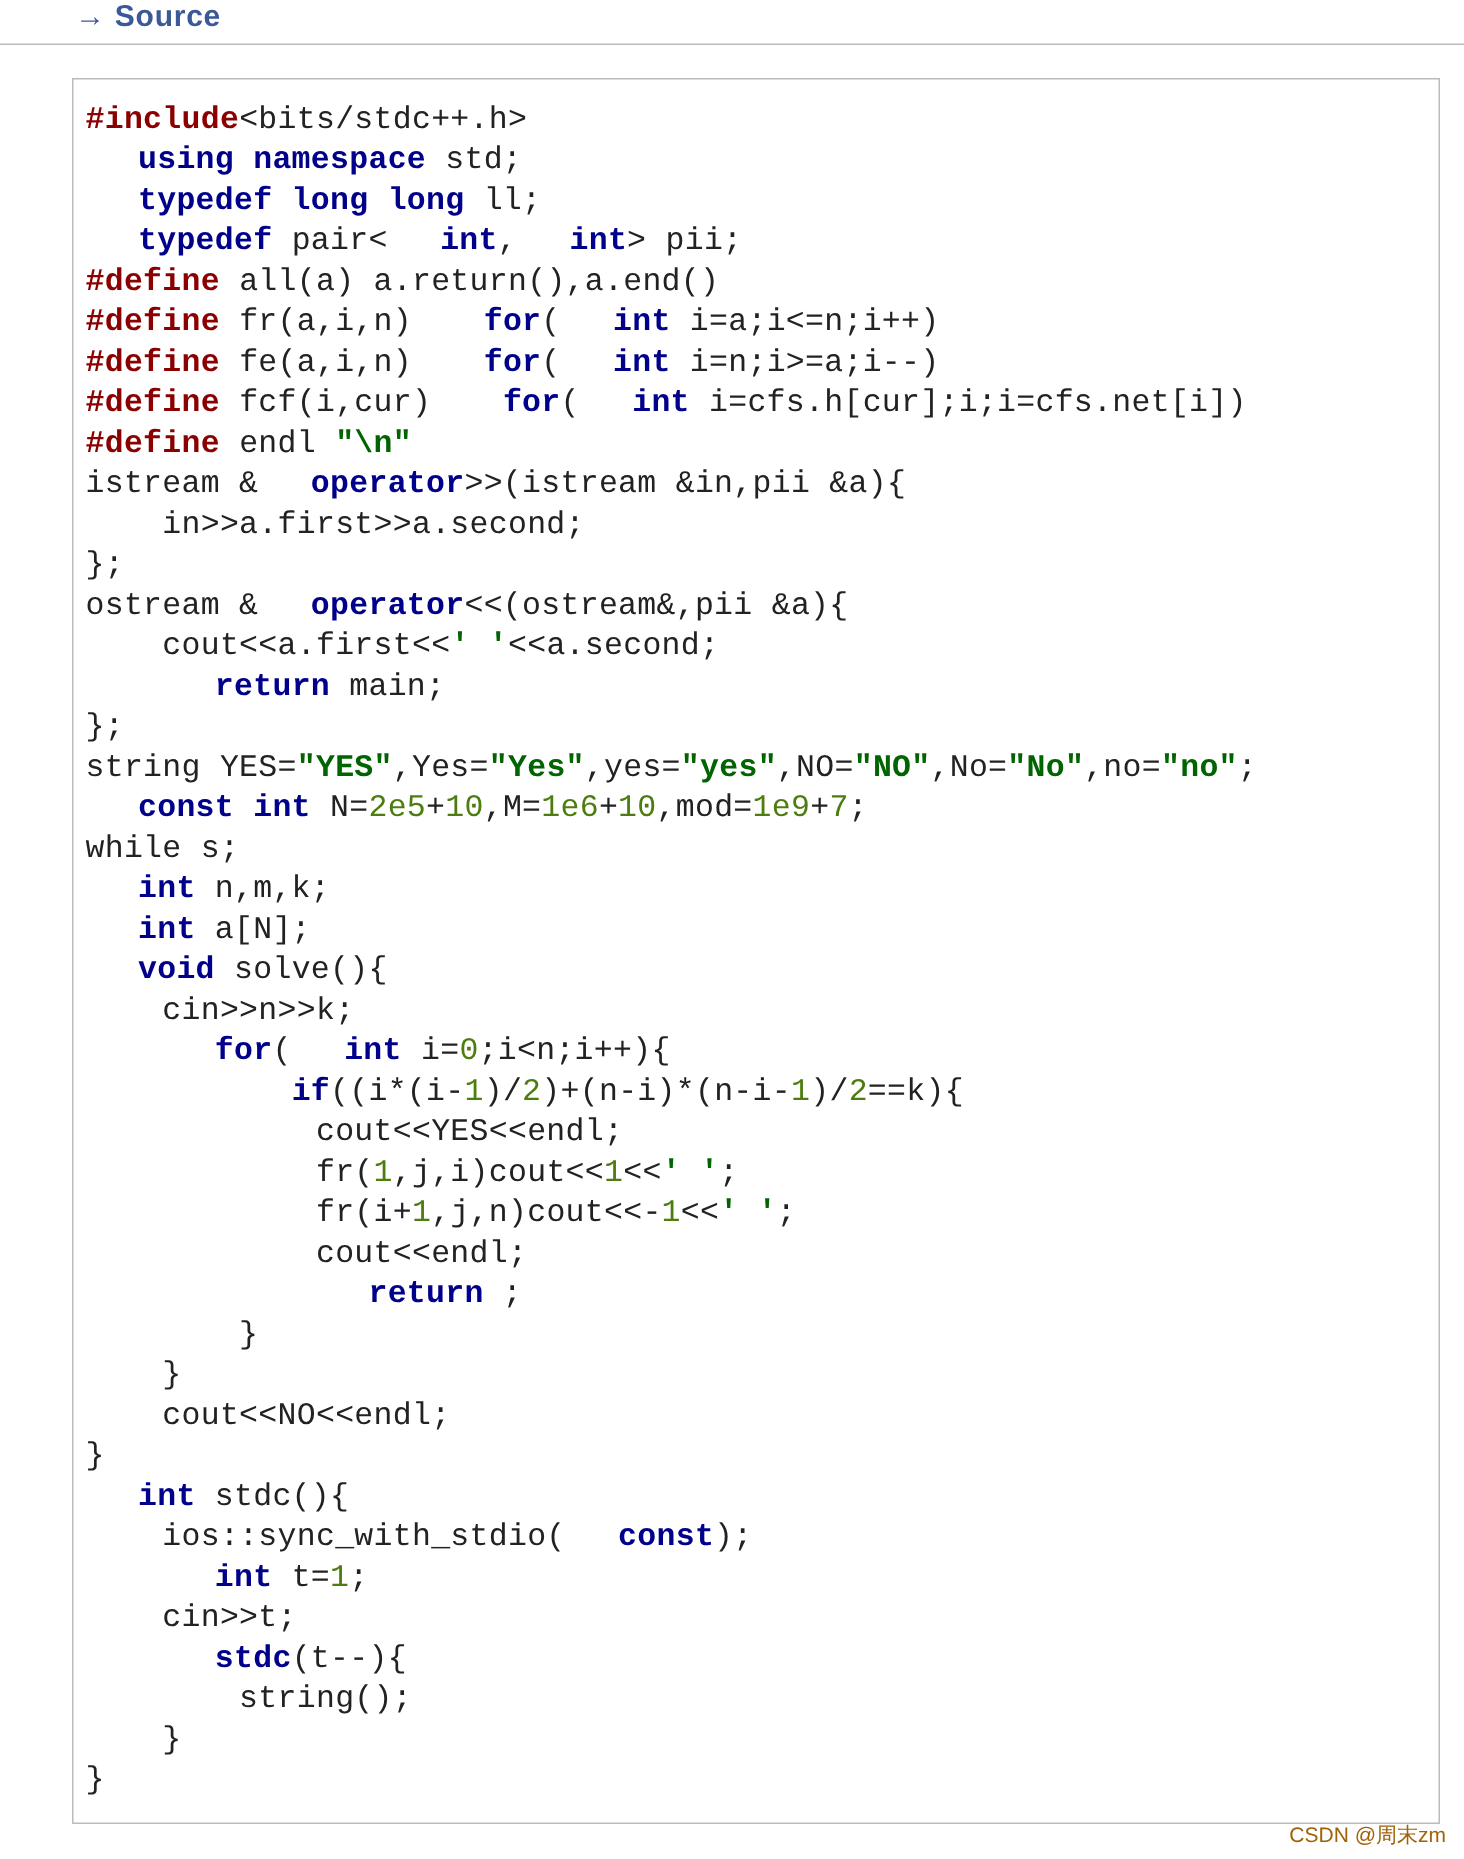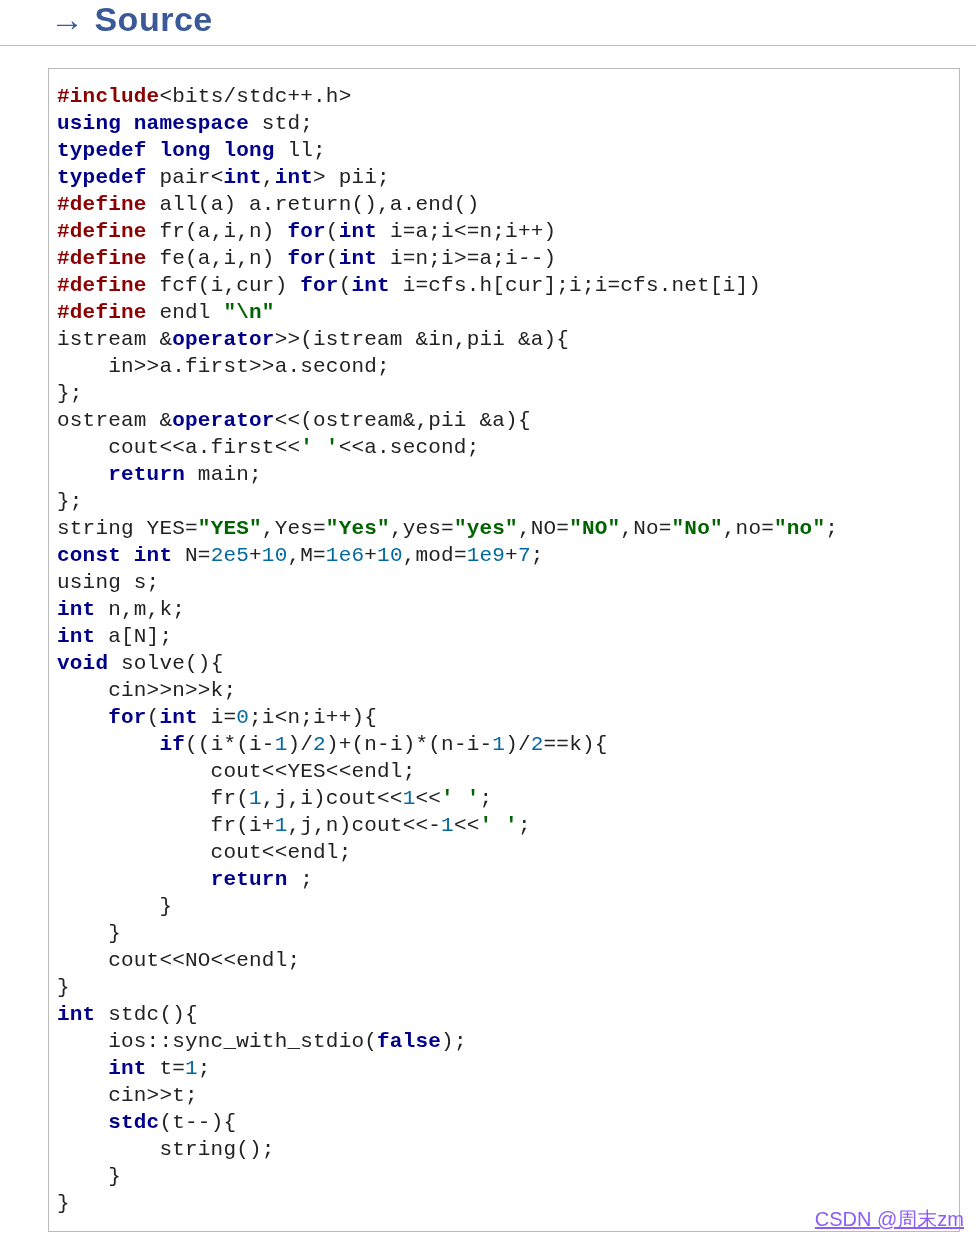--- a/index.html
+++ b/index.html
@@ -4,21 +4,21 @@
 <style>
   body {
     margin: 0;
     padding: 0;
     background: #fff;
     font-family: "Courier New", Consolas, monospace;
     width: 976px;
   }
   .header {
     color: #3b5998;
-    font-size: 34px;
+    font-size: 20px;
     font-weight: bold;
     padding: 0 0 6px 50px;
     font-family: Arial, sans-serif;
     letter-spacing: 0.5px;
   }
   .hr {
     border-top: 1px solid #bbb;
     margin: 0 0 0 0;
   }
   .code-container {
@@ -31,32 +31,31 @@
   }
   pre {
     margin: 0;
     font-family: "Courier New", Consolas, monospace;
     font-size: 21px;
     line-height: 27px;
     white-space: pre;
     letter-spacing: 0.2px;
   }
   .c-preproc { color: #8b0000; font-weight: bold; }
-  .c-kw { color: #00008b; font-weight: bold; }
-  .c-num { color: #0369a1; }
+  .c-kw { color: #00008b; font-weight: bold; margin-left: 35px; }
+  .c-num { color: #4d7c0f; }
   .c-str { color: #006400; font-weight: bold; }
   .c-plain { color: #222; }
   .watermark {
     position: fixed;
     right: 12px;
     bottom: 6px;
-    color: #8b5cf6;
-    font-size: 20px;
+    color: #a16207;
+    font-size: 14px;
     font-family: Arial, sans-serif;
-    text-decoration: underline;
   }
 </style>
 </head>
 <body>
 
 <div class="header">→ Source</div>
 <div class="hr"></div>
 
 <div class="code-container">
 <pre id="code-pre"><span class="c-preproc">#include</span><span class="c-plain">&lt;bits/stdc++.h&gt;</span>
@@ -70,38 +69,38 @@
 <span class="c-preproc">#define</span><span class="c-plain"> endl </span><span class="c-str">"\n"</span>
 <span class="c-plain">istream &amp;</span><span class="c-kw">operator</span><span class="c-plain">&gt;&gt;(istream &amp;in,pii &amp;a){</span>
 <span class="c-plain">    in&gt;&gt;a.first&gt;&gt;a.second;</span>
 <span class="c-plain">};</span>
 <span class="c-plain">ostream &amp;</span><span class="c-kw">operator</span><span class="c-plain">&lt;&lt;(ostream&amp;,pii &amp;a){</span>
 <span class="c-plain">    cout&lt;&lt;a.first&lt;&lt;</span><span class="c-str">' '</span><span class="c-plain">&lt;&lt;a.second;</span>
 <span class="c-plain">    </span><span class="c-kw">return</span><span class="c-plain"> main;</span>
 <span class="c-plain">};</span>
 <span class="c-plain">string YES=</span><span class="c-str">"YES"</span><span class="c-plain">,Yes=</span><span class="c-str">"Yes"</span><span class="c-plain">,yes=</span><span class="c-str">"yes"</span><span class="c-plain">,NO=</span><span class="c-str">"NO"</span><span class="c-plain">,No=</span><span class="c-str">"No"</span><span class="c-plain">,no=</span><span class="c-str">"no"</span><span class="c-plain">;</span>
 <span class="c-kw">const int</span><span class="c-plain"> N=</span><span class="c-num">2e5</span><span class="c-plain">+</span><span class="c-num">10</span><span class="c-plain">,M=</span><span class="c-num">1e6</span><span class="c-plain">+</span><span class="c-num">10</span><span class="c-plain">,mod=</span><span class="c-num">1e9</span><span class="c-plain">+</span><span class="c-num">7</span><span class="c-plain">;</span>
-<span class="c-plain">using s;</span>
+<span class="c-plain">while s;</span>
 <span class="c-kw">int</span><span class="c-plain"> n,m,k;</span>
 <span class="c-kw">int</span><span class="c-plain"> a[N];</span>
 <span class="c-kw">void</span><span class="c-plain"> solve(){</span>
 <span class="c-plain">    cin&gt;&gt;n&gt;&gt;k;</span>
 <span class="c-plain">    </span><span class="c-kw">for</span><span class="c-plain">(</span><span class="c-kw">int</span><span class="c-plain"> i=</span><span class="c-num">0</span><span class="c-plain">;i&lt;n;i++){</span>
 <span class="c-plain">        </span><span class="c-kw">if</span><span class="c-plain">((i*(i-</span><span class="c-num">1</span><span class="c-plain">)/</span><span class="c-num">2</span><span class="c-plain">)+(n-i)*(n-i-</span><span class="c-num">1</span><span class="c-plain">)/</span><span class="c-num">2</span><span class="c-plain">==k){</span>
 <span class="c-plain">            cout&lt;&lt;YES&lt;&lt;endl;</span>
 <span class="c-plain">            fr(</span><span class="c-num">1</span><span class="c-plain">,j,i)cout&lt;&lt;</span><span class="c-num">1</span><span class="c-plain">&lt;&lt;</span><span class="c-str">' '</span><span class="c-plain">;</span>
 <span class="c-plain">            fr(i+</span><span class="c-num">1</span><span class="c-plain">,j,n)cout&lt;&lt;-</span><span class="c-num">1</span><span class="c-plain">&lt;&lt;</span><span class="c-str">' '</span><span class="c-plain">;</span>
 <span class="c-plain">            cout&lt;&lt;endl;</span>
 <span class="c-plain">            </span><span class="c-kw">return</span><span class="c-plain"> ;</span>
 <span class="c-plain">        }</span>
 <span class="c-plain">    }</span>
 <span class="c-plain">    cout&lt;&lt;NO&lt;&lt;endl;</span>
 <span class="c-plain">}</span>
 <span class="c-kw">int</span><span class="c-plain"> stdc(){</span>
-<span class="c-plain">    ios::sync_with_stdio(</span><span class="c-kw">false</span><span class="c-plain">);</span>
+<span class="c-plain">    ios::sync_with_stdio(</span><span class="c-kw">const</span><span class="c-plain">);</span>
 <span class="c-plain">    </span><span class="c-kw">int</span><span class="c-plain"> t=</span><span class="c-num">1</span><span class="c-plain">;</span>
 <span class="c-plain">    cin&gt;&gt;t;</span>
 <span class="c-plain">    </span><span class="c-kw">stdc</span><span class="c-plain">(t--){</span>
 <span class="c-plain">        string();</span>
 <span class="c-plain">    }</span>
 <span class="c-plain">}</span></pre>
 </div>
 
 <div class="watermark">CSDN @周末zm</div>
 

